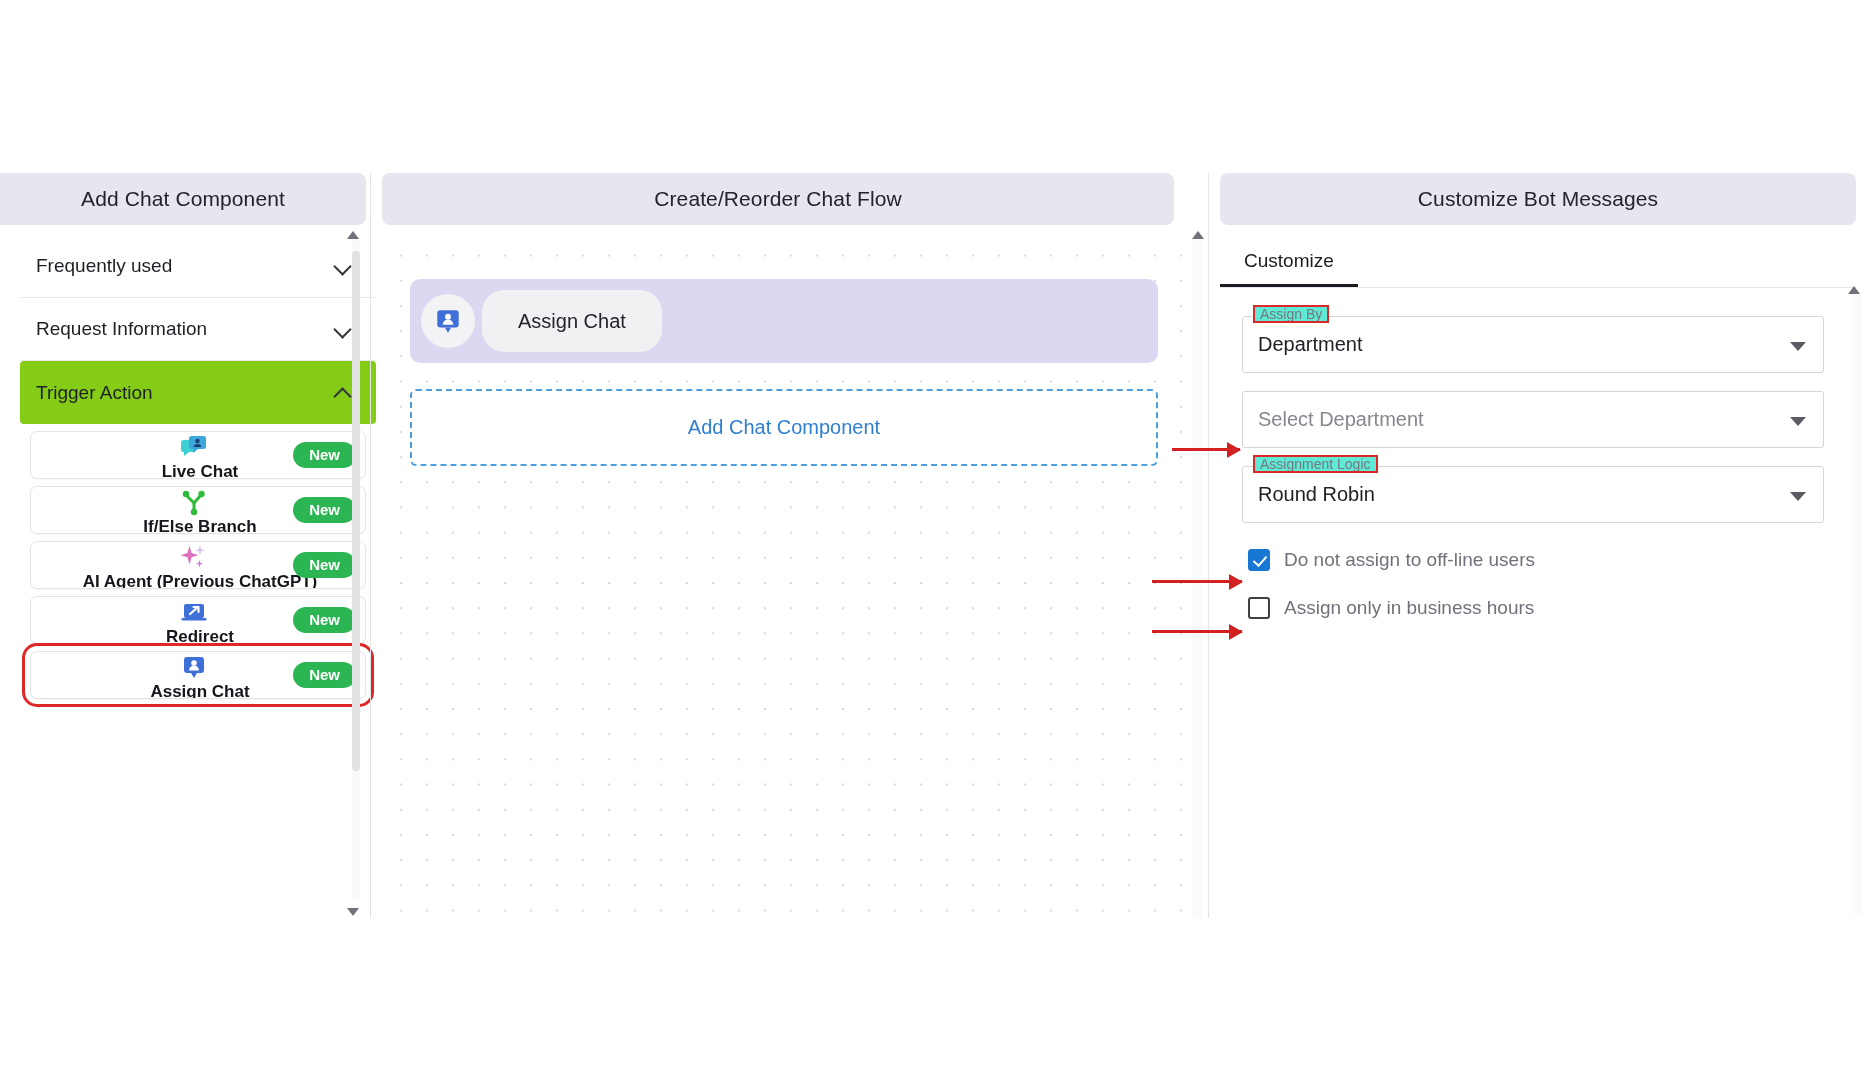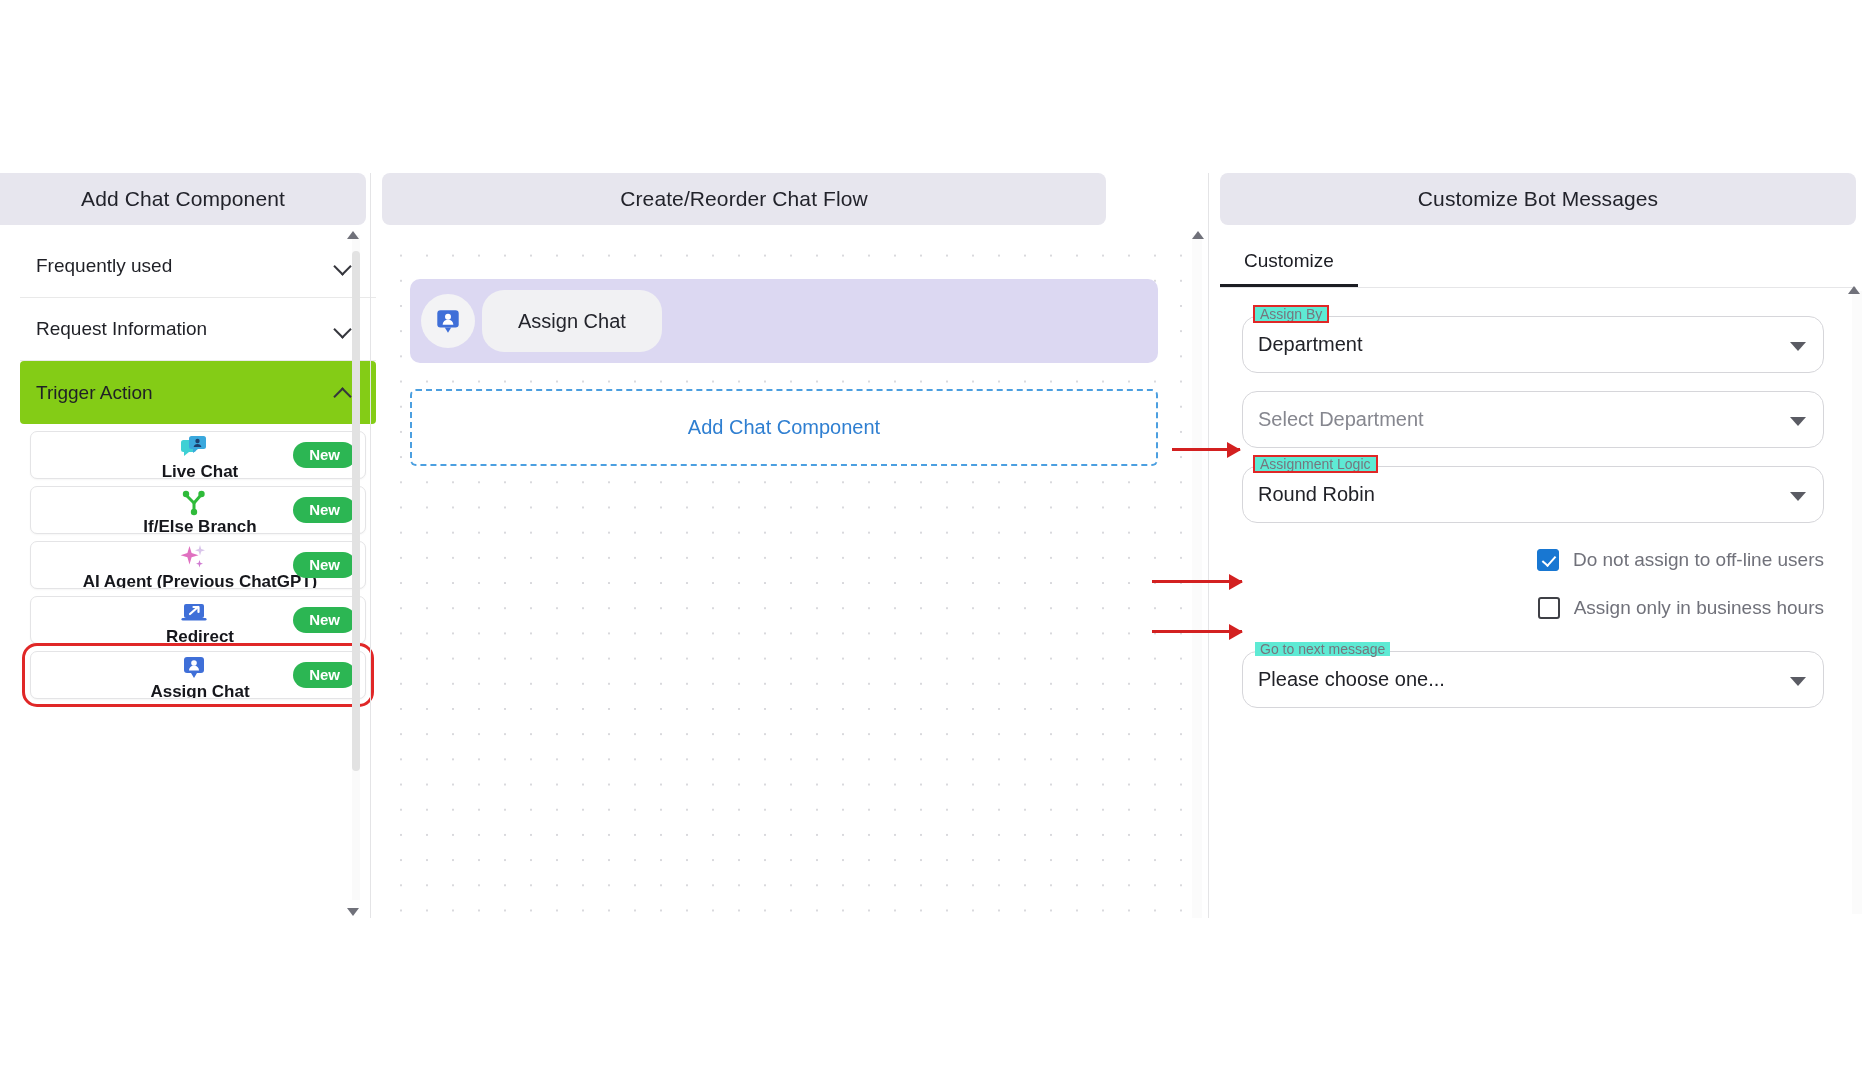--- a/index.html
+++ b/index.html
@@ -171,21 +171,21 @@
 
   
   #center-panel {
     position: absolute;
     left: 382px;
     top: 173px;
     width: 820px;
     height: 745px;
   }
   #center-panel .panel-header {
-    width: 724px;
+    width: 792px;
   }
   #center-canvas {
     position: absolute;
     left: 0;
     top: 62px;
     width: 806px;
     bottom: 0;
     background-color: #ffffff;
     background-image: radial-gradient(#d9d9dd 1.1px, transparent 1.2px);
     background-size: 26px 25.2px;
@@ -302,21 +302,21 @@
   }
 
   .field {
     position: relative;
     margin-bottom: 18px;
   }
   .field .fbox {
     position: relative;
     height: 57px;
     border: 1px solid #d6d6da;
-    border-radius: 15px;
+    border-radius: 3px;
     background: #ffffff;
     display: flex;
     align-items: center;
     padding: 0 40px 0 15px;
     box-sizing: border-box;
     font-size: 20px;
     color: #212228;
   }
   .field .fbox.placeholder { color: #86878f; }
   .field .legend {
@@ -343,21 +343,20 @@
     border-left: 8px solid transparent;
     border-right: 8px solid transparent;
     border-top: 9px solid #5a5b63;
   }
 
   .check-row {
     display: flex;
     align-items: center;
     margin: 0 0 22px 6px;
     height: 26px;
-    justify-content: flex-end;
   }
   .cbox {
     width: 22px;
     height: 22px;
     border-radius: 3px;
     flex: 0 0 auto;
     margin-right: 14px;
     position: relative;
     box-sizing: border-box;
   }
@@ -589,27 +588,20 @@
     <div class="check-row" style="margin-top:24px;">
       <span class="cbox checked"></span>
       <span class="clabel">Do not assign to off-line users</span>
     </div>
 
     <div class="check-row" style="margin-bottom:30px;">
       <span class="cbox unchecked"></span>
       <span class="clabel">Assign only in business hours</span>
     </div>
 
-    <div class="field">
-      <span class="legend">Go to next message</span>
-      <div class="fbox">
-        <span>Please choose one...</span>
-        <span class="caret-down"></span>
-      </div>
-    </div>
 
   </div>
 
   <div id="right-sb-track"></div>
   <div class="sb-arrow-up" style="right:6px; top:113px;"></div>
 </div>
 
 <div class="ann-arrow" style="left:1172px; top:448px; width:68px;"></div>
 <div class="ann-arrow" style="left:1152px; top:580px; width:90px;"></div>
 <div class="ann-arrow" style="left:1152px; top:630px; width:90px;"></div>

